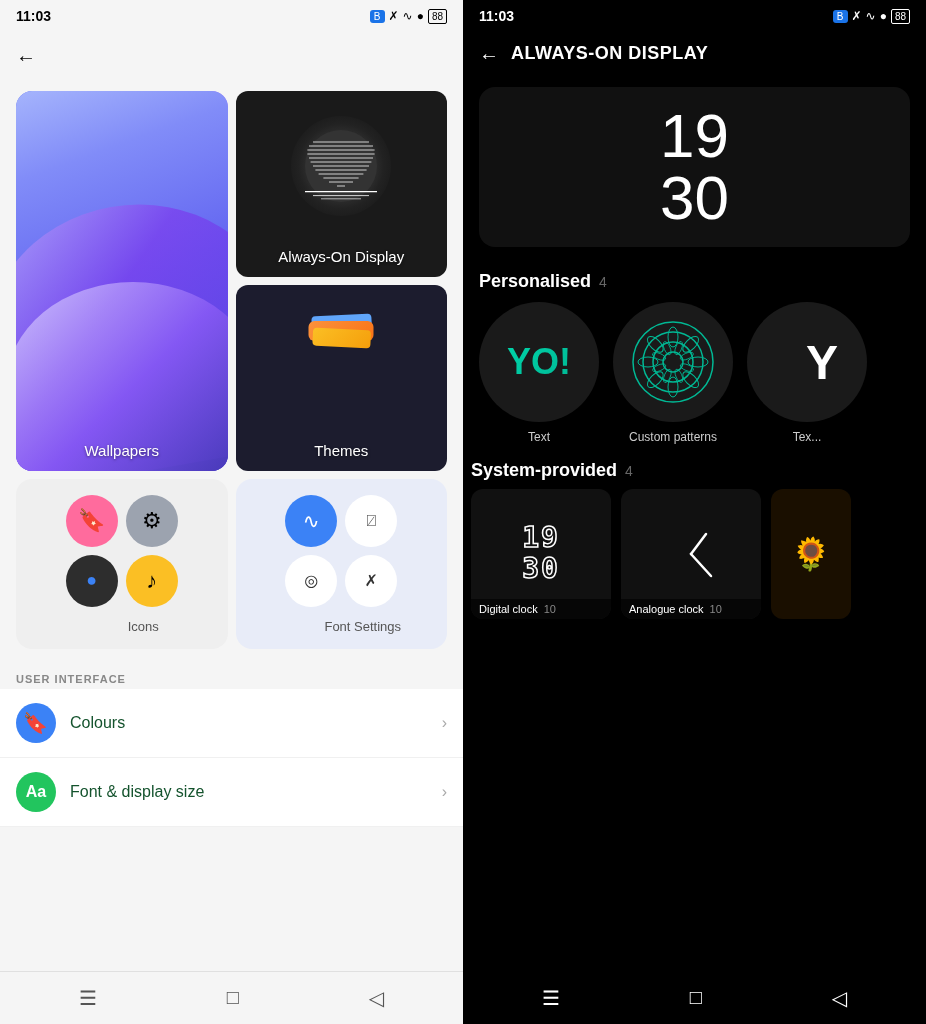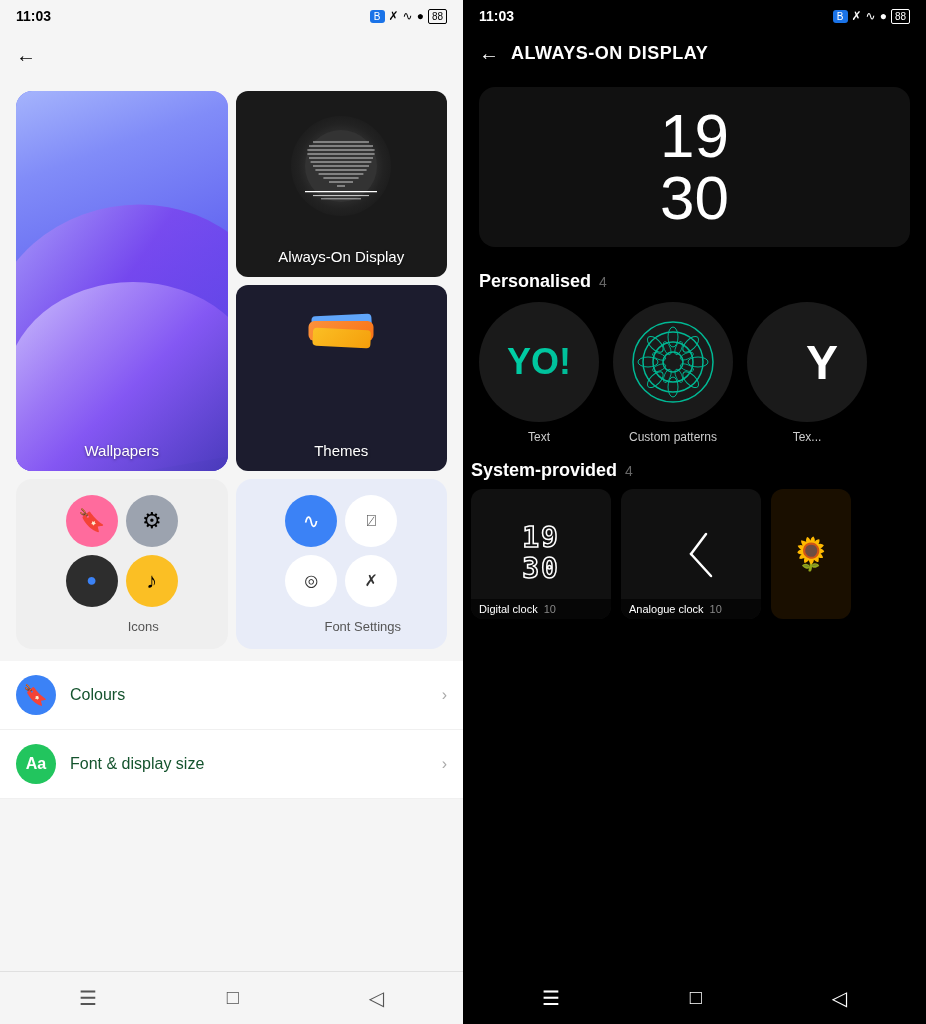--- a/index.html
+++ b/index.html
@@ -653,20 +653,21 @@
           <span style="font-size:16px;">◎</span>
         </div>
         <div class="qs-tile qs-white">
           <span style="font-size:16px;">✗</span>
         </div>
       </div>
       <span class="item-label">Font Settings</span>
     </div>
   </div>
 
+  <div class="section-label">USER INTERFACE</div>
 
   <div class="menu-item">
     <div class="menu-item-icon" style="background:#3b82f6;">
       <span style="font-size:20px;">🔖</span>
     </div>
     <span class="menu-text">Colours</span>
     <span class="menu-chevron">›</span>
   </div>
 
   <div class="menu-item">

